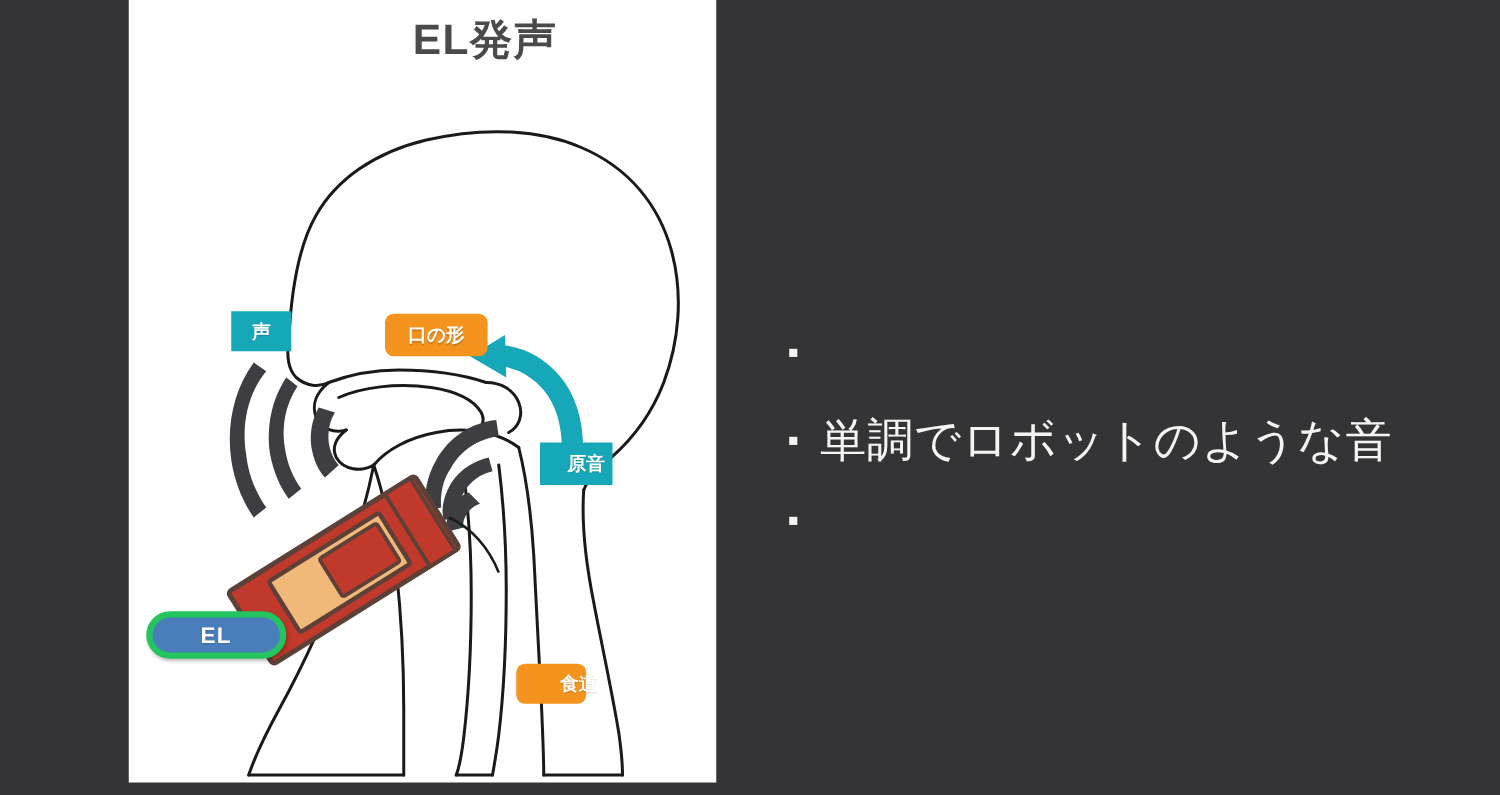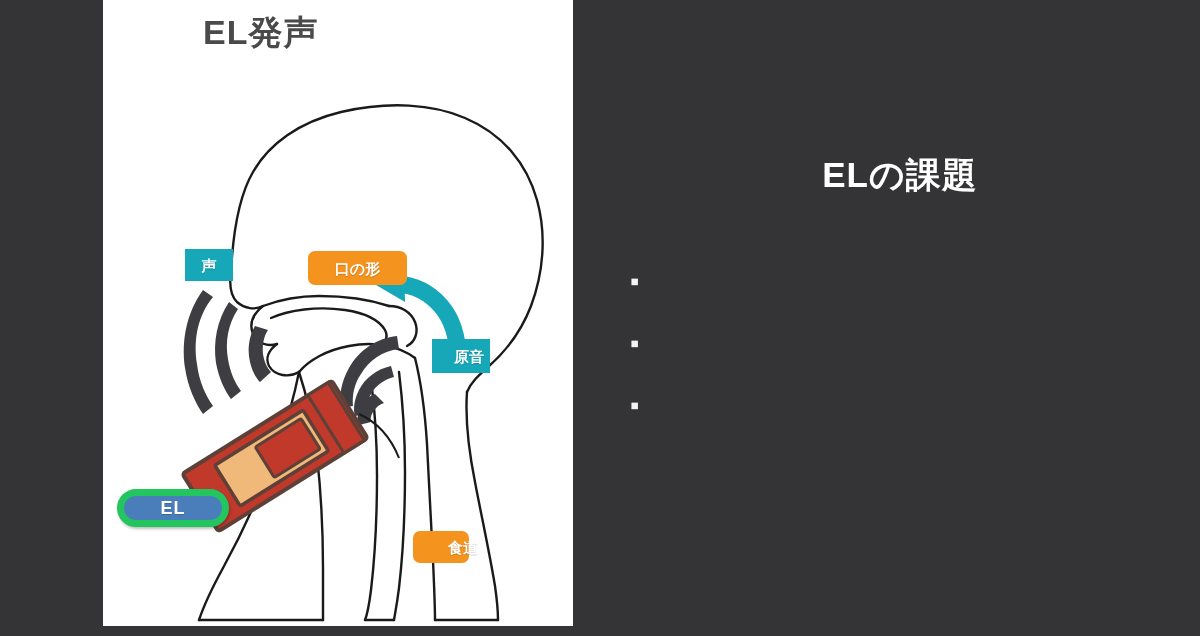--- a/index.html
+++ b/index.html
@@ -38,21 +38,21 @@
     width: 470px;
     height: 626px;
     display: block;
   }
 
   .figure-title {
     position: absolute;
     left: 0;
     top: 14px;
     width: 470px;
-    text-align: left;
+    text-align: center;
     color: #4a4a4a;
     font-size: 34px;
     font-weight: bold;
     letter-spacing: 1px;
     line-height: 1.1;
     padding-left: 100px;
     box-sizing: border-box;
     white-space: nowrap;
   }
 
@@ -68,27 +68,27 @@
     line-height: 1;
     box-sizing: border-box;
     white-space: nowrap;
     text-shadow: 0 1px 1px rgba(0,0,0,0.18);
   }
   .tag-teal   { background: #16a8b8; }
   .tag-orange { background: #f5931f; border-radius: 7px; }
   .tag-blue   {
     background: #4a7ebb;
     border-radius: 19px;
-    border: 7px solid #22c55e;
+    border: 5px solid #22c55e;
     box-shadow: 1px 2px 3px rgba(0,0,0,0.25);
   }
 
   #tag-koe      { left: 82px; top: 249px; width: 48px; height: 32px; }
-  #tag-kuchi    { left: 205px; top: 251px; width: 99px; height: 34px; }
-  #tag-genon    { left: 329px; top: 339px; width: 58px; height: 34px; padding-left: 16px; }
+  #tag-kuchi    { left: 205px; top: 251px; width: 82px; height: 34px; }
+  #tag-genon    { left: 329px; top: 354px; width: 58px; height: 34px; padding-left: 16px; }
   #tag-shokudo  { left: 310px; top: 531px; width: 56px; height: 32px; padding-left: 44px; }
   #tag-el       {
     left: 14px; top: 489px; width: 112px; height: 38px;
     font-size: 18px; letter-spacing: 1px;
   }
 
   
   .content {
     position: absolute;
     left: 600px;
@@ -288,30 +288,30 @@
 
     <div class="tag tag-teal" id="tag-genon">原音</div>
 
     <div class="tag tag-orange" id="tag-shokudo">食道</div>
 
     <div class="tag tag-blue" id="tag-el">EL</div>
   </div>
 
   <div class="content">
 
-    <div class="content-title">ELの課題</div>
 
     <div class="bullets">
 
       <div class="bullet-row">
         <span class="bullet-mark">▪</span>
       </div>
 
       <div class="bullet-row">
         <span class="bullet-mark">▪</span>
+        <span class="bullet-text">単調でロボットのような音</span>
       </div>
 
       <div class="bullet-row">
         <span class="bullet-mark">▪</span>
       </div>
 
     </div>
   </div>
 
 </div>

